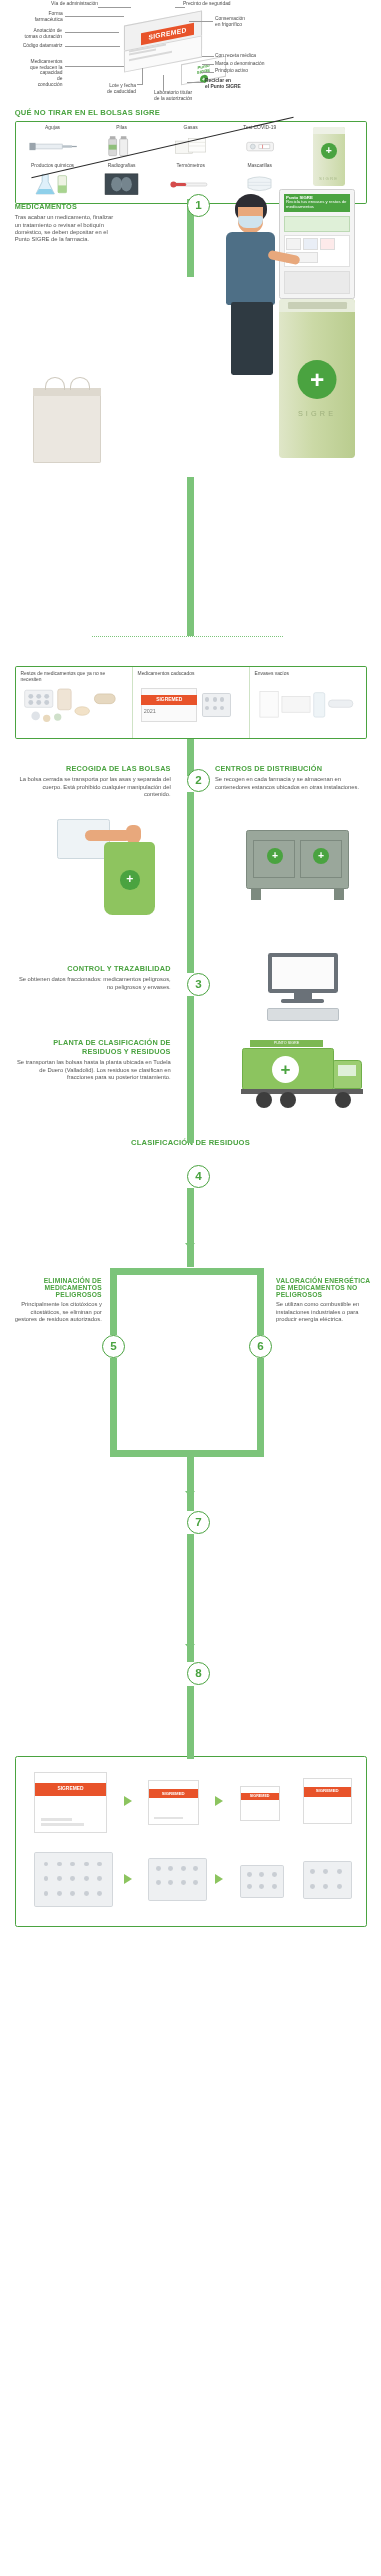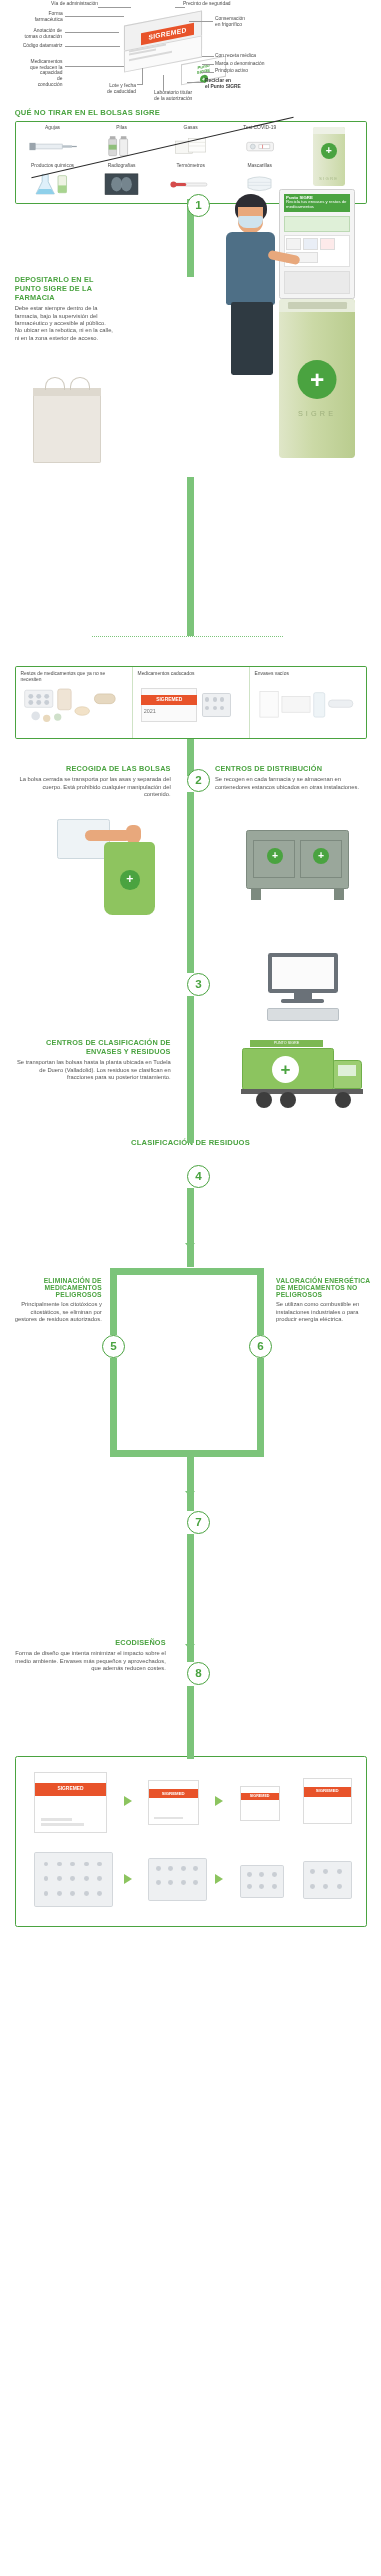--- a/index.html
+++ b/index.html
@@ -318,25 +318,25 @@
     <div class="abs" style="left:0px; top:11px; width:67px; height:183px;">
       <div class="person-head" style="left:14.7px; top:0px; width:32px; height:29px;"></div>
       <div class="abs skin" style="left:18.3px; top:13.4px; width:24.4px; height:26px; border-radius:0 0 11px 11px;"></div>
       <div class="abs" style="left:18.3px; top:22px; width:24.4px; height:12.2px; background:#cfe3ee; border-radius:2.4px 2.4px 8.6px 8.6px;"></div>
       <div class="abs" style="left:6.1px; top:38px; width:49px; height:73px; background:#4e6f86; border-radius:6.1px 6.1px 2.4px 2.4px;"></div>
       <div class="abs" style="left:11px; top:108px; width:42px; height:73px; background:#2f3a42; border-radius:2.4px;"></div>
       <div class="abs skin" style="left:48px; top:59px; width:32px; height:8.6px; border-radius:4.3px; transform:rotate(12deg);"></div>
     </div>
   </div>
 
-
-  <div class="blk" style="left:14.7px; top:275px; width:100px;">
-    <h3 class="ttl">DEPOSITARLO EN EL PUNTO SIGRE DE LA FARMACIA</h3>
-    <p class="body-txt">Debe estar siempre dentro de la farmacia, bajo la supervisión del farmacéutico y accesible al público. No ubicar en la rebotica, ni en la calle, ni en la zona exterior de acceso.</p>
-  </div>
+  <div class="blk" style="left:14.7px; top:202px; width:100px;">
+    <h3 class="ttl">MEDICAMENTOS</h3>
+    <p class="body-txt">Tras acabar un medicamento, finalizar un tratamiento o revisar el botiquín doméstico, se deben depositar en el Punto SIGRE de la farmacia.</p>
+  </div>
+
 
   <div class="abs" style="left:27px; top:373px; width:79px; height:92px;">
     <div class="abs" style="left:6.1px; top:14.7px; width:68px; height:75px; background:#ebe7e0; border:0.6px solid #d7d2c8; border-radius:1.2px;"></div>
     <div class="abs" style="left:6.1px; top:14.7px; width:68px; height:8.6px; background:#ded9cf;"></div>
     <div class="abs" style="left:18.3px; top:3.7px; width:19.6px; height:13.4px; border:1.2px solid #cfcabf; border-bottom:none; border-radius:9.8px 9.8px 0 0;"></div>
     <div class="abs" style="left:43px; top:3.7px; width:19.6px; height:13.4px; border:1.2px solid #cfcabf; border-bottom:none; border-radius:9.8px 9.8px 0 0;"></div>
   </div>
 
   <div class="trackv" style="left:187px; top:477px; height:159px;"></div>
   <div class="abs" style="left:92px; top:636px; width:191px; height:1.8px; border-top:1.8px dotted #7cc47a;"></div>
@@ -414,31 +414,35 @@
     <div class="abs" style="left:27px; top:24.4px; width:16px; height:16px; border-radius:50%; background:#4aa340; color:#fff; font-size:10.4px; line-height:16px; text-align:center; font-weight:bold;">+</div>
     <div class="abs" style="left:73px; top:24.4px; width:16px; height:16px; border-radius:50%; background:#4aa340; color:#fff; font-size:10.4px; line-height:16px; text-align:center; font-weight:bold;">+</div>
     <div class="abs" style="left:11px; top:65px; width:9.8px; height:11px; background:#7d8a7f;"></div>
     <div class="abs" style="left:94px; top:65px; width:9.8px; height:11px; background:#7d8a7f;"></div>
   </div>
 
   <div class="circ" style="left:187px; top:973px;">3</div>
   <div class="trackv" style="left:187px; top:908px; height:65px;"></div>
   <div class="trackv" style="left:187px; top:996px; height:147px;"></div>
 
+  <div class="blk right" style="left:14.7px; top:964px; width:156px;">
+    <h3 class="ttl">CONTROL Y TRAZABILIDAD</h3>
+    <p class="body-txt">Se obtienen datos fraccionados: medicamentos peligrosos, no peligrosos y envases.</p>
+  </div>
 
   <div class="abs" style="left:257px; top:953px; width:92px; height:73px;">
     <div class="abs" style="left:11px; top:0px; width:70px; height:40px; background:#6a7178; border-radius:2.4px;"></div>
     <div class="abs" style="left:14.7px; top:3.7px; width:62px; height:32px; background:#fbfbfb;"></div>
     <div class="abs" style="left:37px; top:40px; width:18.3px; height:6.1px; background:#6a7178;"></div>
     <div class="abs" style="left:24.4px; top:46px; width:43px; height:3.7px; background:#6a7178; border-radius:1.8px;"></div>
     <div class="abs" style="left:9.8px; top:55px; width:72px; height:13.4px; background:#d9dde0; border:0.6px solid #b9c0c5; border-radius:1.8px;"></div>
   </div>
 
   <div class="blk right" style="left:14.7px; top:1038px; width:156px;">
-    <h3 class="ttl">CENTROS DE CLASIFICACIÓN DE ENVASES Y RESIDUOS</h3>
+    <h3 class="ttl">PLANTA DE CLASIFICACIÓN DE RESIDUOS Y RESIDUOS</h3>
     <p class="body-txt">Se transportan las bolsas hasta la planta ubicada en Tudela de Duero (Valladolid). Los residuos se clasifican en fracciones para su posterior tratamiento.</p>
   </div>
 
   <div class="abs" style="left:213px; top:1039px; width:153px; height:86px;">
     <div class="abs" style="left:29px; top:8.6px; width:92px; height:42px; background:#8cc45f; border:1.2px solid #6fae48; border-radius:2.4px;"></div>
     <div class="abs" style="left:59px; top:17px; width:27px; height:27px; border-radius:50%; background:#ffffff; color:#4aa340; font-size:17px; line-height:27px; text-align:center; font-weight:bold;">+</div>
     <div class="abs" style="left:37px; top:1.2px; width:73px; height:7.3px; background:#7cb853; font-size:3.7px; color:#fff; text-align:center; line-height:7.3px;">PUNTO SIGRE</div>
     <div class="abs" style="left:120px; top:21px; width:29px; height:29px; background:#9ccd72; border:1.2px solid #6fae48; border-radius:1.8px 3.7px 1.8px 1.8px;"></div>
     <div class="abs" style="left:125px; top:26px; width:18.3px; height:11px; background:#dff0d8;"></div>
     <div class="abs" style="left:28px; top:50px; width:122px; height:4.9px; background:#5e5e5e;"></div>
@@ -473,24 +477,20 @@
   <div class="trackv" style="left:110px; top:1358px; height:92px;"></div>
   <div class="trackv" style="left:257px; top:1358px; height:92px;"></div>
   <div class="trackh" style="left:110px; top:1450px; width:154px;"></div>
   <div class="trackv" style="left:187px; top:1450px; height:61px;"></div>
   <div class="arrow-down" style="left:185px; top:1491px;"></div>
 
   <div class="circ" style="left:187px; top:1511px;">7</div>
   <div class="trackv" style="left:187px; top:1534px; height:128px;"></div>
   <div class="arrow-down" style="left:185px; top:1644px;"></div>
 
-  <div class="blk right" style="left:9.8px; top:1638px; width:156px;">
-    <h3 class="ttl">ECODISEÑOS</h3>
-    <p class="body-txt">Forma de diseño que intenta minimizar el impacto sobre el medio ambiente. Envases más pequeños y aprovechados, que además reducen costes.</p>
-  </div>
   <div class="circ" style="left:187px; top:1662px;">8</div>
   <div class="trackv" style="left:187px; top:1686px; height:73px;"></div>
 
   <div class="ecobox" style="top:1756px; height:171px;">
 
     <div class="packshot" style="left:18.3px; top:14.7px; width:73px; height:61px;">
       <div class="br">SIGREMED</div>
       <div style="position:absolute;left:6.1px;bottom:6.1px;width:43px;height:2.4px;background:#e3e3e3;"></div>
       <div style="position:absolute;left:6.1px;bottom:11px;width:31px;height:2.4px;background:#e3e3e3;"></div>
     </div>

